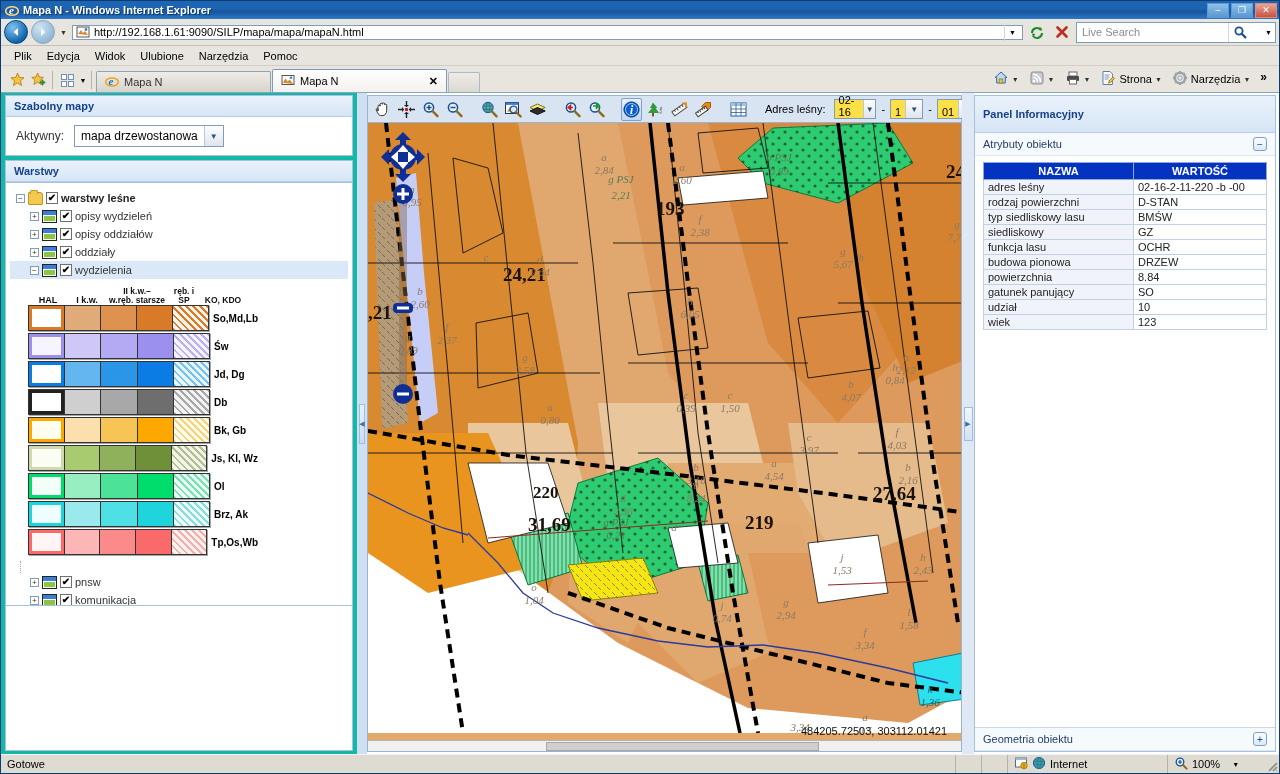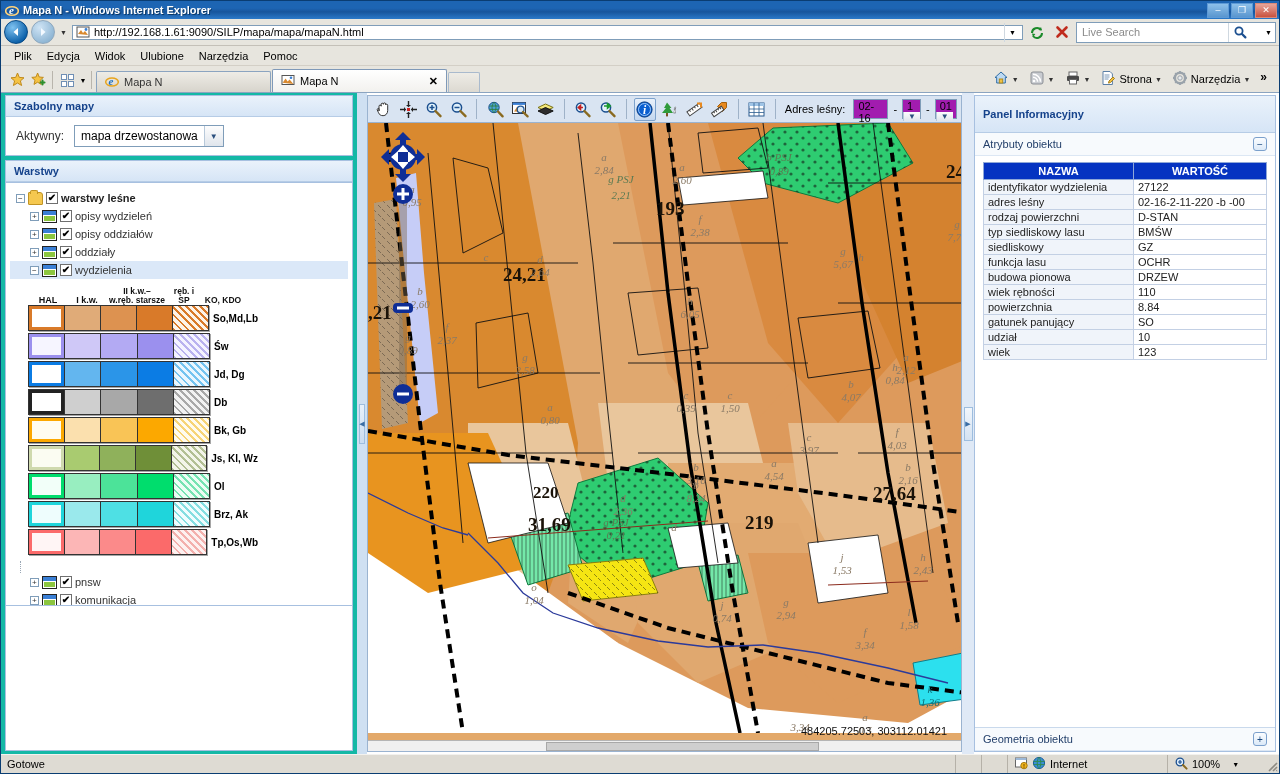--- a/index.html
+++ b/index.html
@@ -153,21 +153,21 @@
   .mapcol { flex:1; display:flex; flex-direction:column; min-width:0; background:#fff;
             border:1px solid #9ab3d0; margin:2px 0; }
   .maptoolbar { height:27px; flex:0 0 27px; background:#d9e4f2;
                 border-bottom:1px solid #9ab3d0; display:flex; align-items:center;
                 padding:0 4px; gap:3px; }
   .tbtn { width:24px; height:23px; display:flex; align-items:center; justify-content:center;
           border:1px solid transparent; border-radius:2px; }
   .tbtn.on { border-color:#7da2cc; background:linear-gradient(180deg,#e8f0fa,#c3d7ef); }
   .tbsep { width:1px; height:20px; background:#9fb2c8; margin:0 4px; }
   .adreslabel { font-size:11px; margin:0 5px 0 2px; white-space:nowrap; }
-  .msel { height:20px; border:1px solid #7f9db9; background:#a21caf; display:flex; align-items:flex-start;flex-direction:column; }
+  .msel { height:20px; border:1px solid #7f9db9; background:#fde047; display:flex; align-items:flex-end; }
   .msel .v { padding:0 4px; font-size:11px; }
   .msel .a { width:17px; height:18px; border-left:1px solid #b8c9da;
              background:linear-gradient(180deg,#fdfdfd,#dfe5ec);
              display:flex; align-items:center; justify-content:center; font-size:8px; color:#2b4f7e; }
   .dashsep { font-size:11px; margin:0 2px; }
 
   .mapwrap { flex:1; position:relative; overflow:hidden; background:#e3a96a; }
   .mapsvg { position:absolute; left:0; top:0; }
   .coords { position:absolute; right:14px; bottom:3px; font-size:11px; color:#111;
             font-family:"Liberation Sans",sans-serif; }
@@ -1039,24 +1039,20 @@
       <div class="rp-body">
         <table class="attrs">
           <thead>
             <tr>
               <th>NAZWA</th>
               <th>WARTOŚĆ</th>
             </tr>
           </thead>
           <tbody>
             <tr>
-              <td class="k">identyfikator wydzielenia</td>
-              <td class="v">27122</td>
-            </tr>
-            <tr>
               <td class="k">adres leśny</td>
               <td class="v">02-16-2-11-220 -b -00</td>
             </tr>
             <tr>
               <td class="k">rodzaj powierzchni</td>
               <td class="v">D-STAN</td>
             </tr>
             <tr>
               <td class="k">typ siedliskowy lasu</td>
               <td class="v">BMŚW</td>
@@ -1065,24 +1061,20 @@
               <td class="k">siedliskowy</td>
               <td class="v">GZ</td>
             </tr>
             <tr>
               <td class="k">funkcja lasu</td>
               <td class="v">OCHR</td>
             </tr>
             <tr>
               <td class="k">budowa pionowa</td>
               <td class="v">DRZEW</td>
-            </tr>
-            <tr>
-              <td class="k">wiek rębności</td>
-              <td class="v">110</td>
             </tr>
             <tr>
               <td class="k">powierzchnia</td>
               <td class="v">8.84</td>
             </tr>
             <tr>
               <td class="k">gatunek panujący</td>
               <td class="v">SO</td>
             </tr>
             <tr>

